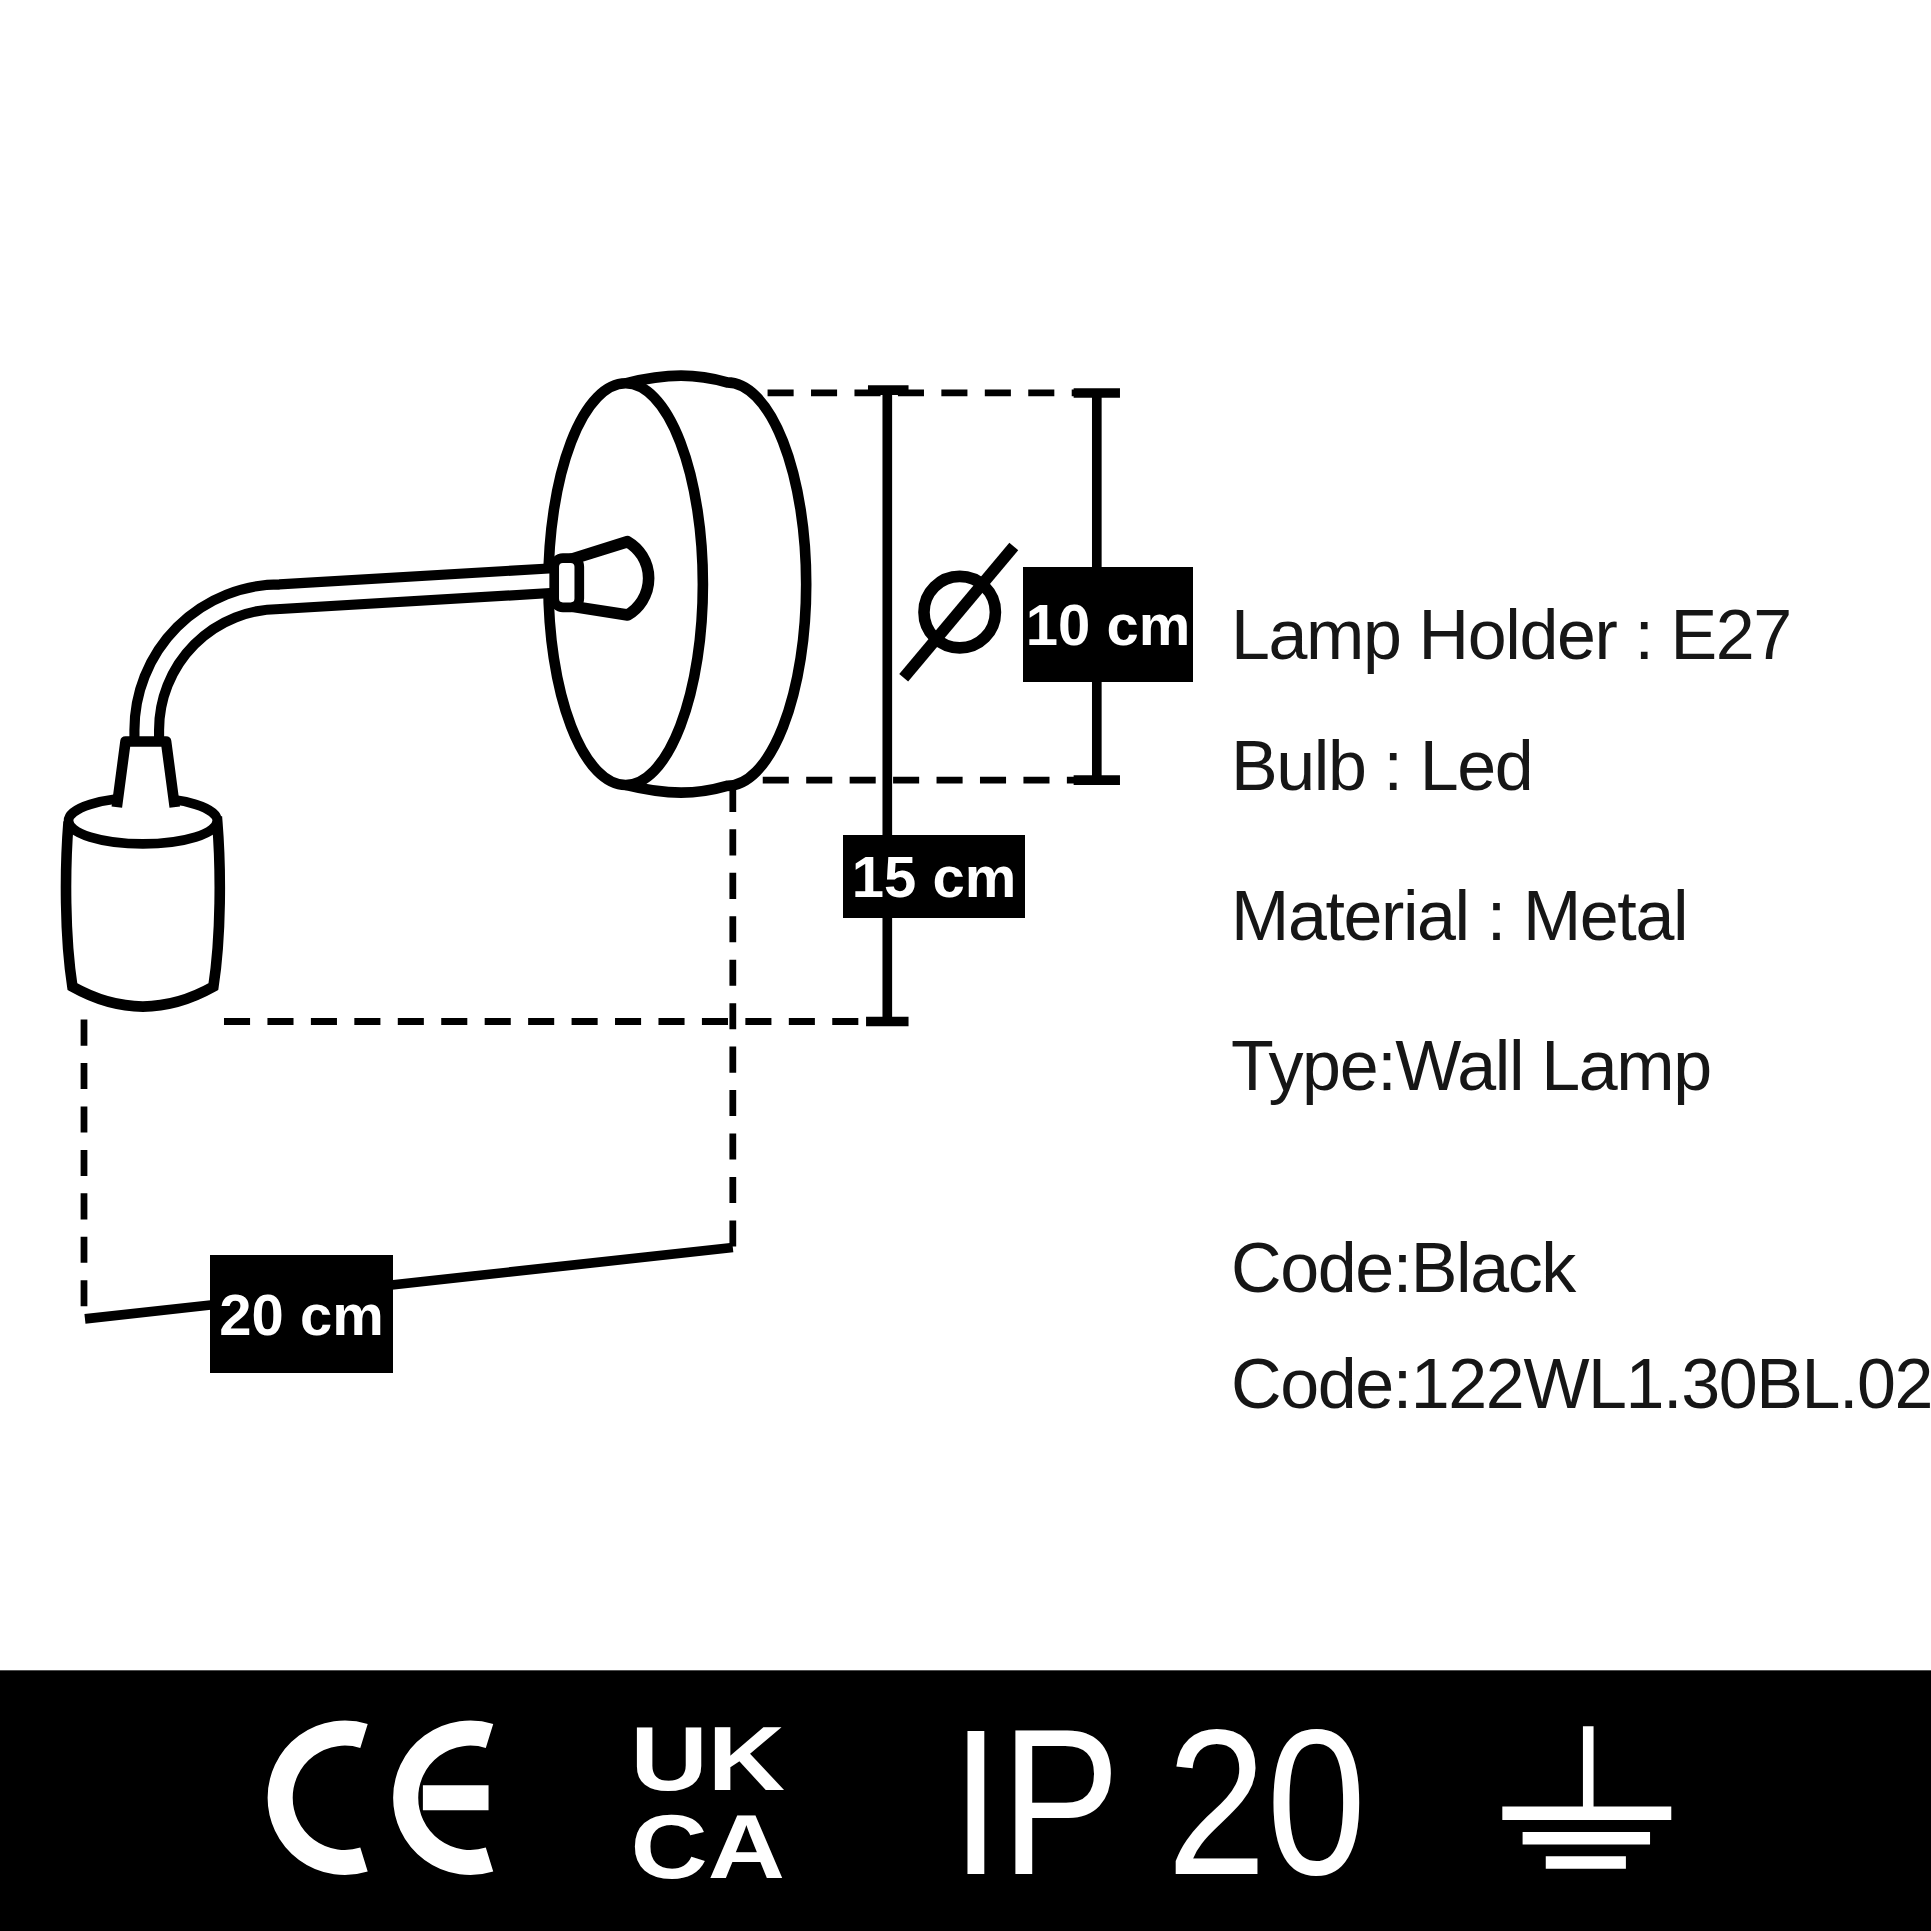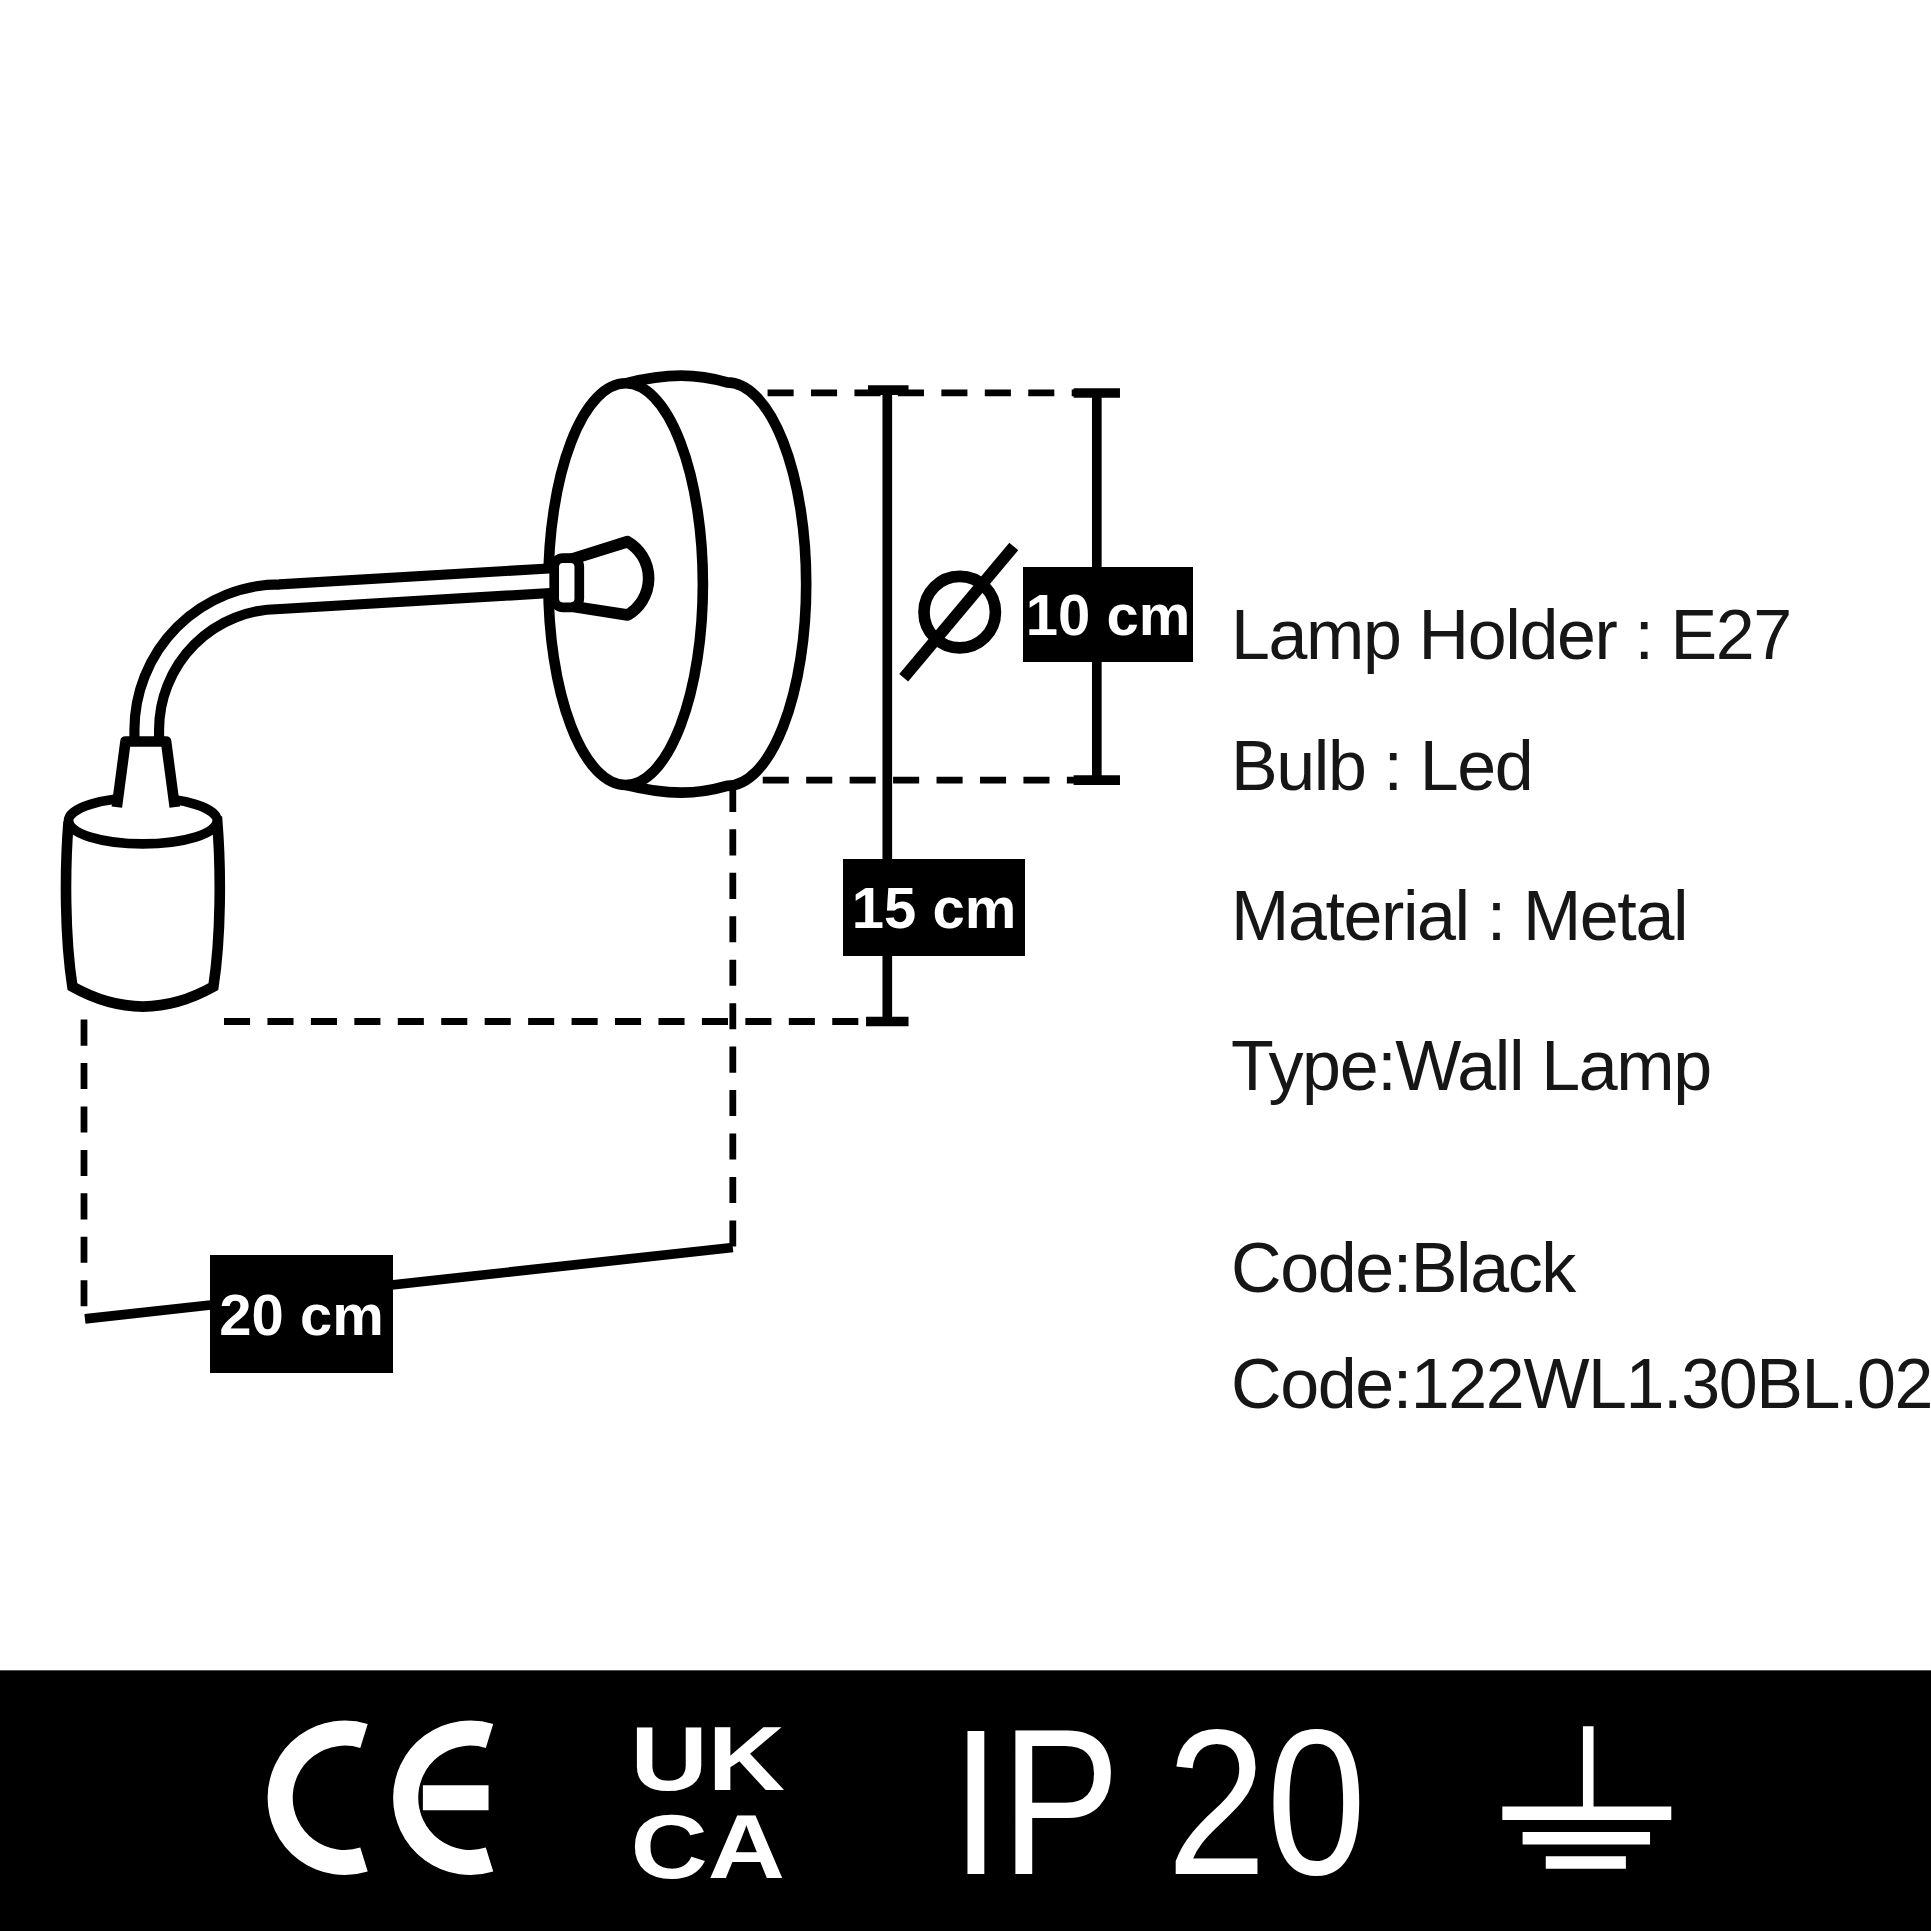--- a/index.html
+++ b/index.html
@@ -81,22 +81,22 @@
 
     <g stroke="#fff" fill="none">
       <path d="M1645,1788 V1878" stroke-width="11"></path>
       <path d="M1556,1878 H1731" stroke-width="14"></path>
       <path d="M1577,1904 H1709" stroke-width="13"></path>
       <path d="M1601,1929 H1684" stroke-width="13"></path>
     </g>
   </svg>
 
 
-  <div class="abs dim-box" style="left:1023px;top:567px;width:170px;height:95px;">10 cm</div>
-  <div class="abs dim-box" style="left:843px;top:859px;width:182px;height:97px;">15 cm</div>
+  <div class="abs dim-box" style="left:1023px;top:567px;width:170px;height:115px;">10 cm</div>
+  <div class="abs dim-box" style="left:843px;top:835px;width:182px;height:83px;">15 cm</div>
   <div class="abs dim-box" style="left:210px;top:1255px;width:183px;height:118px;">20 cm</div>
 
   <div class="abs spec-line" style="top:576px;margin-top:19px;">Lamp Holder : E27</div>
   <div class="abs spec-line" style="top:726px;">Bulb : Led</div>
   <div class="abs spec-line" style="top:876px;">Material : Metal</div>
   <div class="abs spec-line" style="top:1026px;">Type:Wall Lamp</div>
   <div class="abs spec-line" style="top:1228px;">Code:Black</div>
   <div class="abs spec-line" style="top:1344px;text-align:right;">Code:122WL1.30BL.02</div>
 
 </div>

